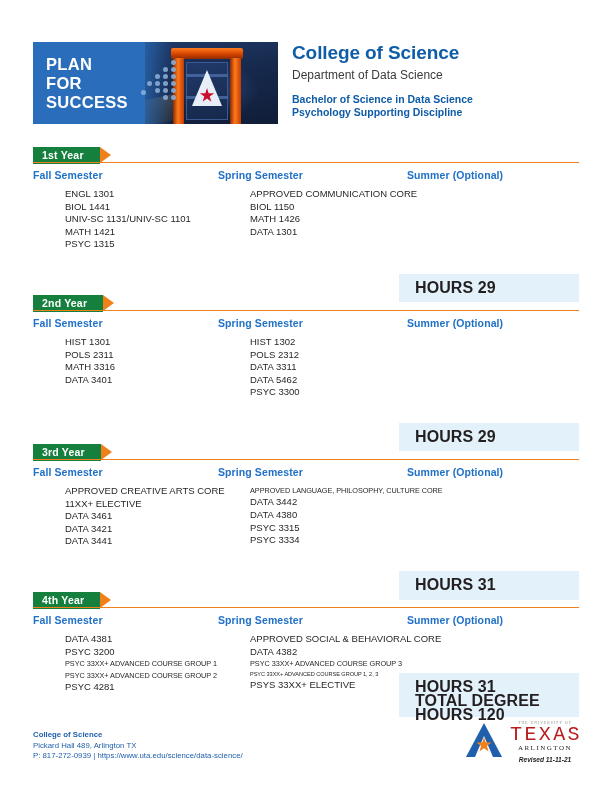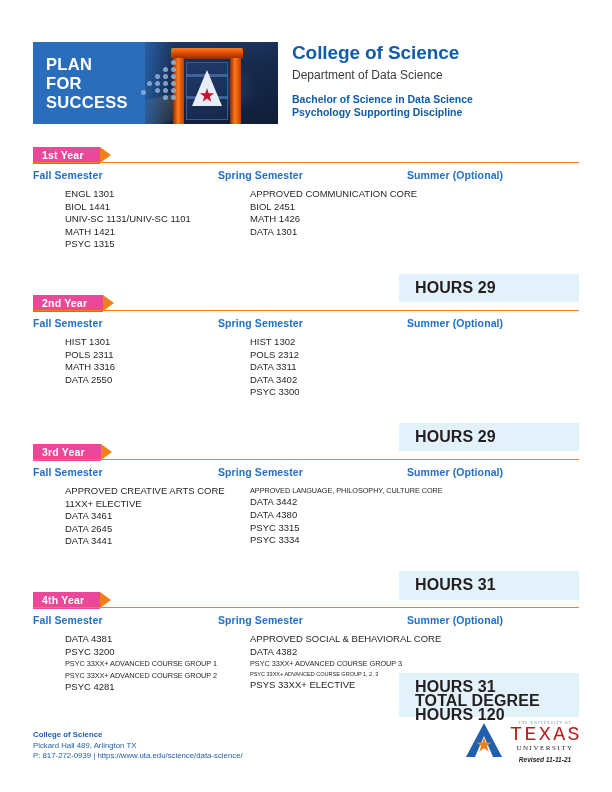--- a/index.html
+++ b/index.html
@@ -204,21 +204,21 @@
   }
 
   
   .year-block { position: absolute; left: 33px; width: 546px; }
 
   .year-tab {
     position: relative;
     display: inline-block;
     height: 17px;
     padding: 0 16px 0 9px;
-    background: #ec4899;
+    background: #15803d;
     color: #ffffff;
     font-weight: bold;
     font-size: 10.5px;
     line-height: 17px;
     letter-spacing: 0.2px;
   }
   .year-tab::after {
     content: "";
     position: absolute;
     right: -11px; top: 0;
@@ -450,55 +450,55 @@
             <div class="sem-head">Fall Semester</div>
             <div class="course">ENGL 1301</div>
             <div class="course">BIOL 1441</div>
             <div class="course">UNIV-SC 1131/UNIV-SC 1101</div>
             <div class="course">MATH 1421</div>
             <div class="course">PSYC 1315</div>
           </div>
           <div class="sem-col spring">
             <div class="sem-head">Spring Semester</div>
             <div class="course">APPROVED COMMUNICATION CORE</div>
-            <div class="course">BIOL 2451</div>
+            <div class="course">BIOL 1150</div>
             <div class="course">MATH 1426</div>
             <div class="course">DATA 1301</div>
           </div>
           <div class="sem-col summer">
             <div class="sem-head">Summer (Optional)</div>
           </div>
         </div></div>
       <div class="year-block" style="top: 281px;"><div class="year-tab">2nd Year</div><div class="year-rule"></div><div class="sem-row">
           <div class="sem-col fall">
             <div class="sem-head">Fall Semester</div>
             <div class="course">HIST 1301</div>
             <div class="course">POLS 2311</div>
             <div class="course">MATH 3316</div>
-            <div class="course">DATA 2550</div>
+            <div class="course">DATA 3401</div>
           </div>
           <div class="sem-col spring">
             <div class="sem-head">Spring Semester</div>
             <div class="course">HIST 1302</div>
             <div class="course">POLS 2312</div>
             <div class="course">DATA 3311</div>
-            <div class="course">DATA 3402</div>
+            <div class="course">DATA 5462</div>
             <div class="course">PSYC 3300</div>
           </div>
           <div class="sem-col summer">
             <div class="sem-head">Summer (Optional)</div>
           </div>
         </div></div>
       <div class="year-block" style="top: 430px;"><div class="year-tab">3rd Year</div><div class="year-rule"></div><div class="sem-row">
           <div class="sem-col fall">
             <div class="sem-head">Fall Semester</div>
             <div class="course">APPROVED CREATIVE ARTS CORE</div>
             <div class="course">11XX+ ELECTIVE</div>
             <div class="course">DATA 3461</div>
-            <div class="course">DATA 2645</div>
+            <div class="course">DATA 3421</div>
             <div class="course">DATA 3441</div>
           </div>
           <div class="sem-col spring">
             <div class="sem-head">Spring Semester</div>
             <div class="course sm">APPROVED LANGUAGE, PHILOSOPHY, CULTURE CORE</div>
             <div class="course">DATA 3442</div>
             <div class="course">DATA 4380</div>
             <div class="course">PSYC 3315</div>
             <div class="course">PSYC 3334</div>
           </div>
@@ -553,18 +553,18 @@
 
   <div class="uta-logo">
     <div class="uta-a">
       <div class="uta-a-shape"></div>
       <div class="uta-a-notch"></div>
       <div class="uta-star"></div>
     </div>
     <div class="uta-words">
       <div class="uta-univ">THE UNIVERSITY OF</div>
       <div class="uta-texas">TEXAS</div>
-      <div class="uta-arl">UNIVERSITY</div>
+      <div class="uta-arl">ARLINGTON</div>
     </div>
     <div class="revised">Revised 11-11-21</div>
   </div>
 
 </div>
 
 </body></html>

